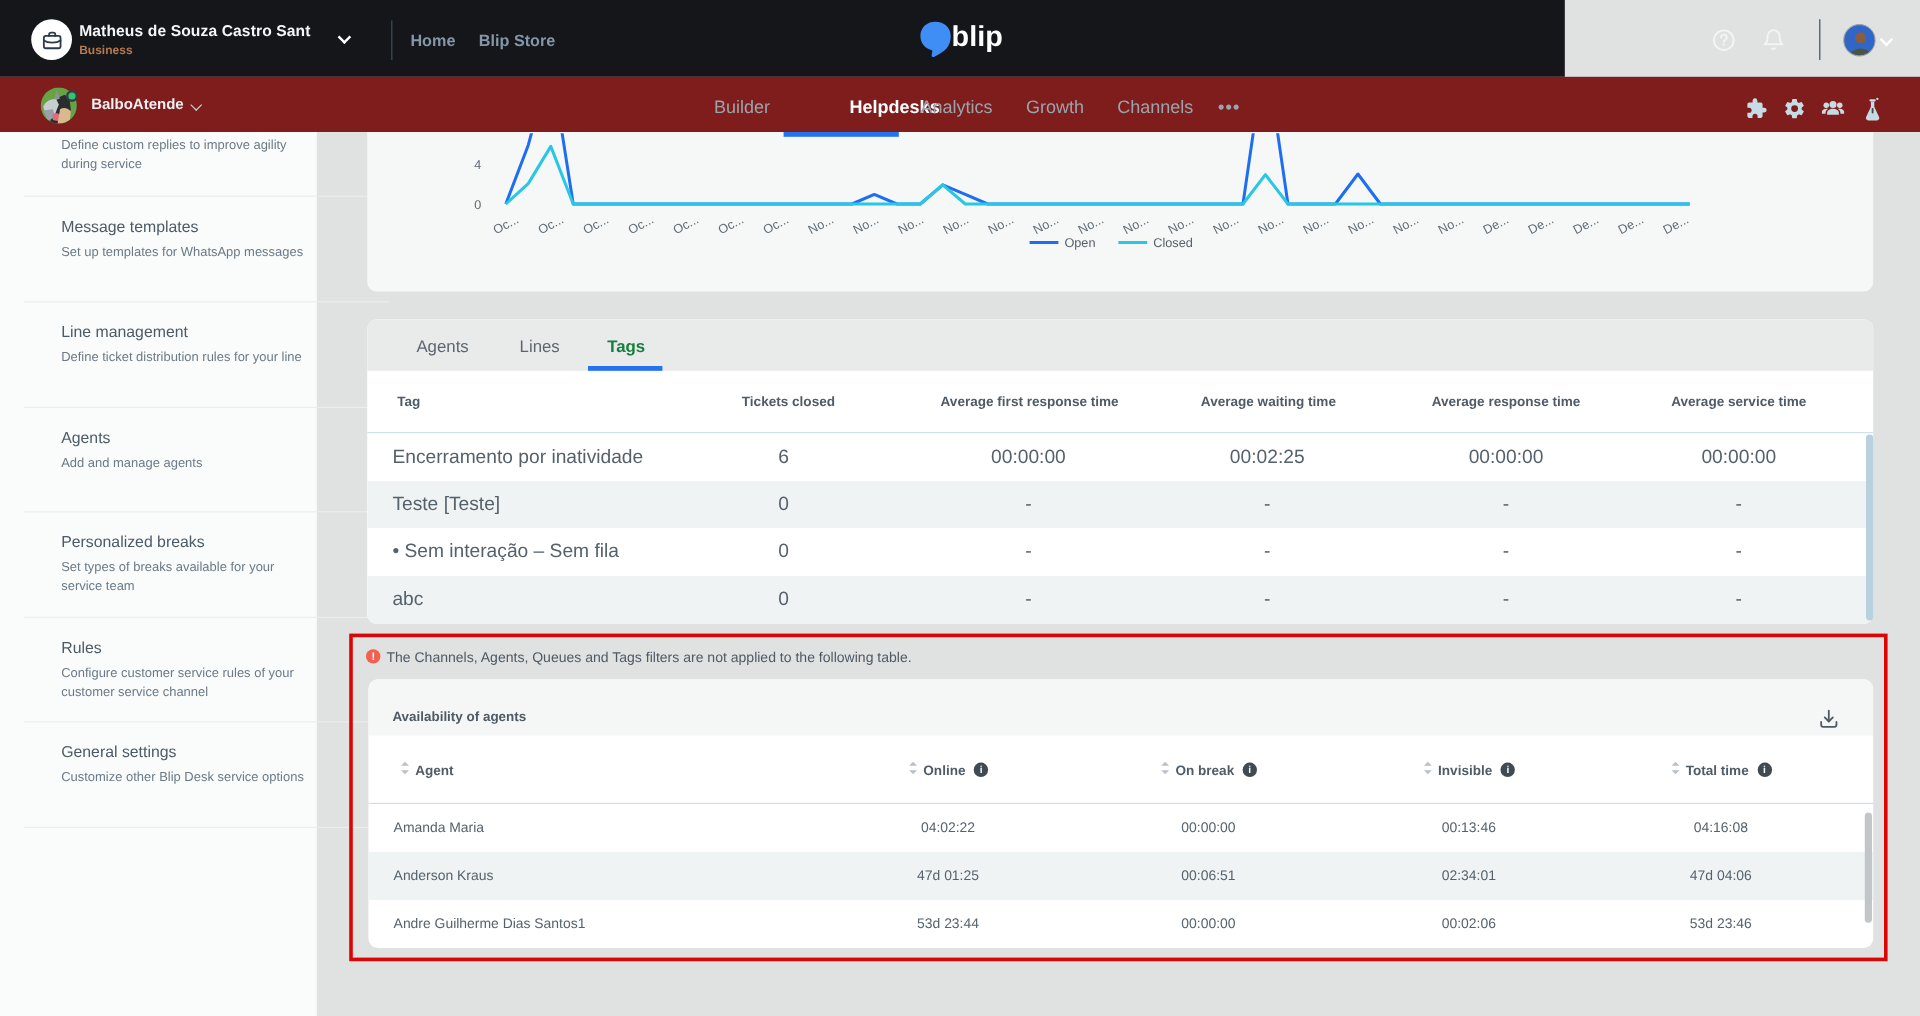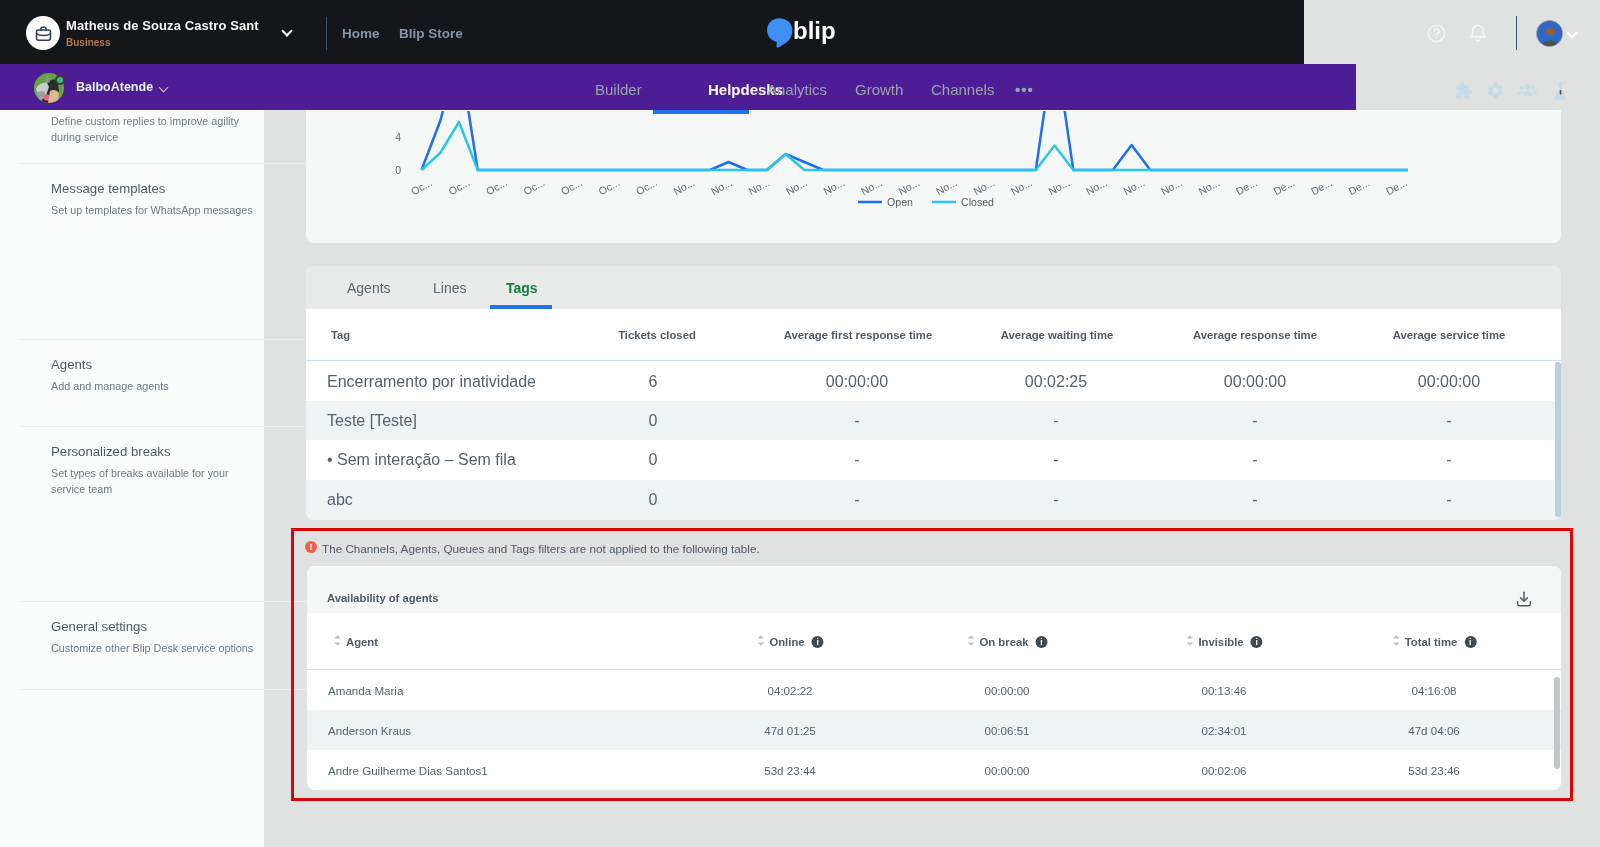--- a/index.html
+++ b/index.html
@@ -16,21 +16,21 @@
 #topchev { position:absolute; left:283px; top:27px; }
 #topdiv1 { position:absolute; left:326px; top:17px; width:1px; height:33px; background:#3e4e5e; }
 .toplink { position:absolute; top:26px; color:#8496a8; font-size:13.5px; font-weight:bold; }
 #logo { position:absolute; left:766px; top:17px; }
 #logotext { position:absolute; left:793px; top:17px; color:#fff; font-size:24px; font-weight:bold; letter-spacing:0; }
 #topdiv2 { position:absolute; left:1516px; top:16px; width:1px; height:34px; background:#3d5268; }
 #useravatar { position:absolute; left:1536px; top:20px; width:27px; height:27px; border-radius:50%; background:#2b62c4; border:1px solid #9ba3a9; overflow:hidden; }
 #userchev { position:absolute; left:1568px; top:29px; width:8px; height:8px; }
 
 
-#bar2 { position:absolute; left:0; top:64px; width:1356px; height:46px; background:#4c1d95; }
+#bar2 { position:absolute; left:0; top:64px; width:1600px; height:46px; background:#7f1d1d; }
 #botavatar { position:absolute; left:34px; top:9px; width:30px; height:30px; border-radius:50%; background:radial-gradient(circle at 45% 60%, #7a8a6c 0%, #57614d 55%, #3c4536 100%); }
 #botdot { position:absolute; left:55px; top:11px; width:10px; height:10px; border-radius:50%; background:#2ec573; border:2px solid #3a3d40; }
 #botname { position:absolute; left:76px; top:16px; color:#eef1f3; font-size:12.5px; font-weight:bold; }
 #botchev { position:absolute; left:160px; top:20px; width:7px; height:7px; border-right:1.6px solid #ccc; border-bottom:1.6px solid #ccc; transform:rotate(45deg); }
 .tab { position:absolute; top:17px; font-size:15px; color:#9ba4ac; }
 .tab.active { color:#fff; font-weight:bold;padding-left:37px; }
 #underline { position:absolute; left:653px; top:110px; width:96px; height:4px; background:#2472ef; z-index:5; }
 .bicon { position:absolute; top:81px; }
 
 
@@ -161,27 +161,35 @@
 </svg>
 
 <div id="sidebar">
   <div class="sitem" style="top:0;border-top:none;height:53px;">
     <div class="d" style="top:3px;">Define custom replies to improve agility<br>during service</div>
   </div>
   <div class="sitem" style="top:53px;height:88px;">
     <div class="t" style="top:17px;">Message templates</div>
     <div class="d" style="top:38px;">Set up templates for WhatsApp messages</div>
   </div>
+  <div class="sitem" style="top:141px;height:88px;">
+    <div class="t" style="top:17px;">Line management</div>
+    <div class="d" style="top:38px;">Define ticket distribution rules for your line</div>
+  </div>
   <div class="sitem" style="top:229px;height:87px;">
     <div class="t" style="top:17px;">Agents</div>
     <div class="d" style="top:38px;">Add and manage agents</div>
   </div>
   <div class="sitem" style="top:316px;height:88px;">
     <div class="t" style="top:17px;">Personalized breaks</div>
     <div class="d" style="top:38px;">Set types of breaks available for your<br>service team</div>
+  </div>
+  <div class="sitem" style="top:404px;height:87px;">
+    <div class="t" style="top:17px;">Rules</div>
+    <div class="d" style="top:38px;">Configure customer service rules of your<br>customer service channel</div>
   </div>
   <div class="sitem" style="top:491px;height:88px;">
     <div class="t" style="top:17px;">General settings</div>
     <div class="d" style="top:38px;">Customize other Blip Desk service options</div>
   </div>
   <div class="sitem" style="top:579px;height:1px;"></div>
 </div>
 
 <div id="chartcard">
   <svg style="margin-top:1px" width="1255" height="132" viewBox="0 0 1255 132">

